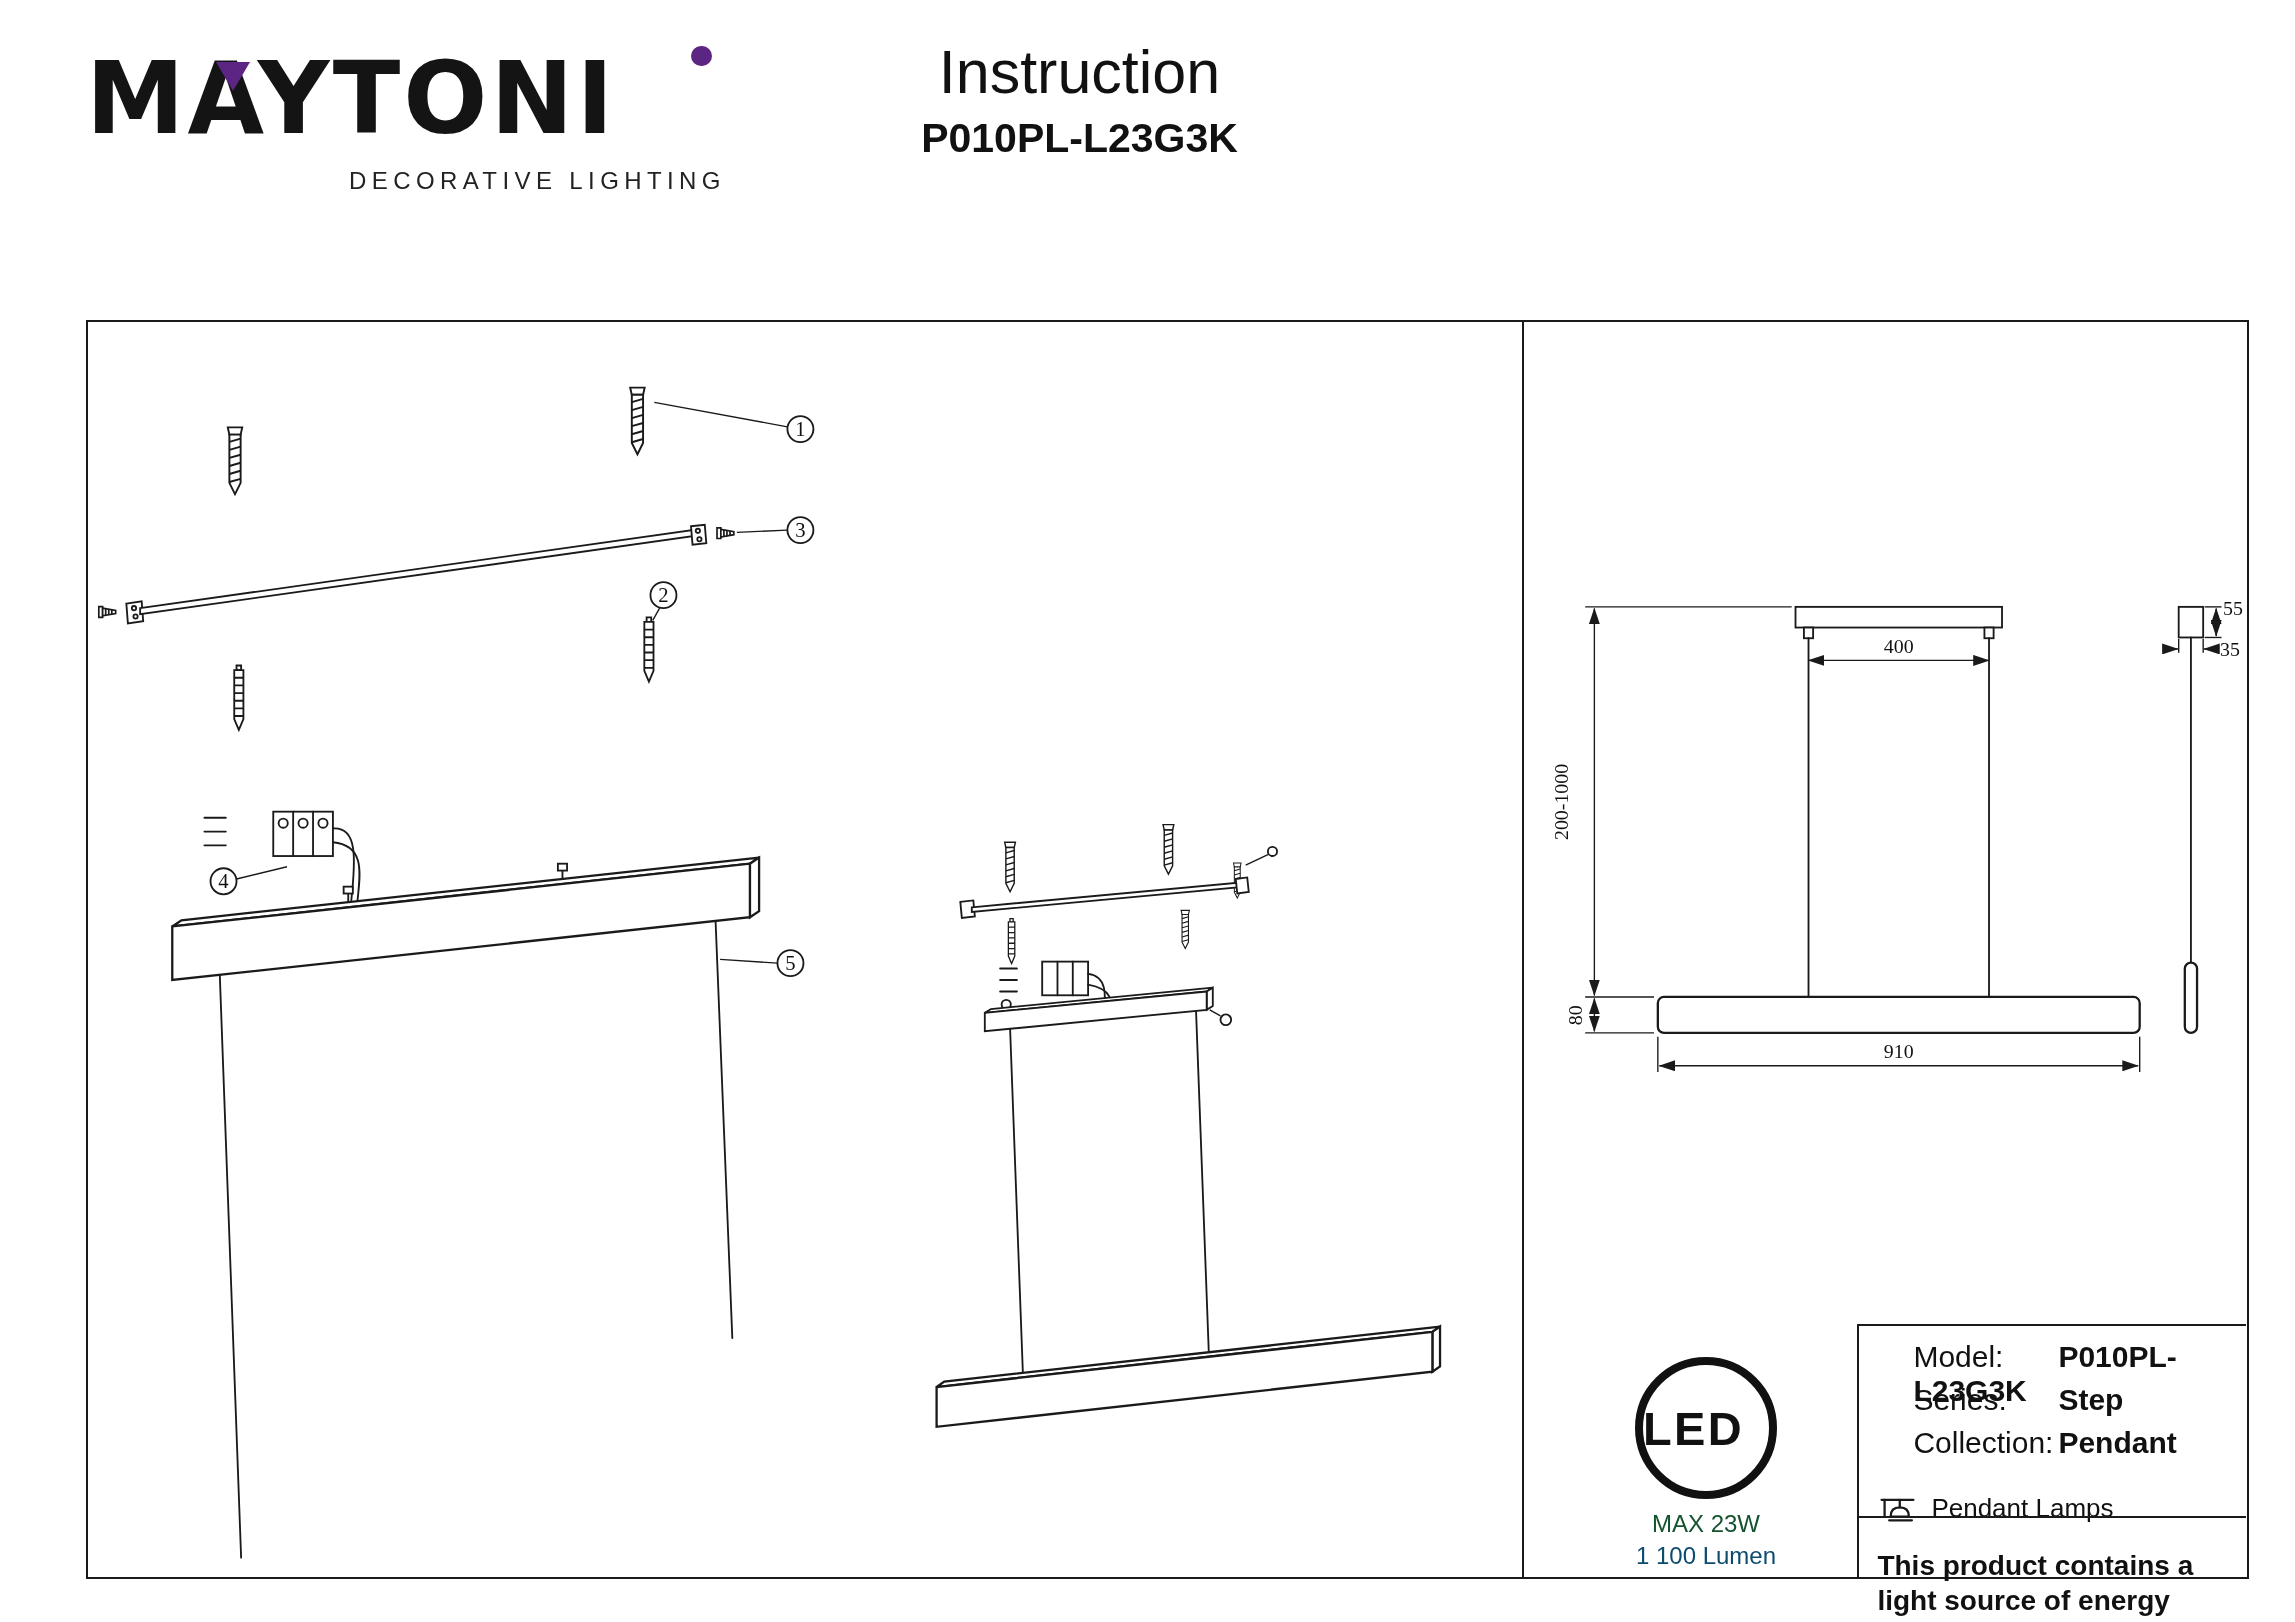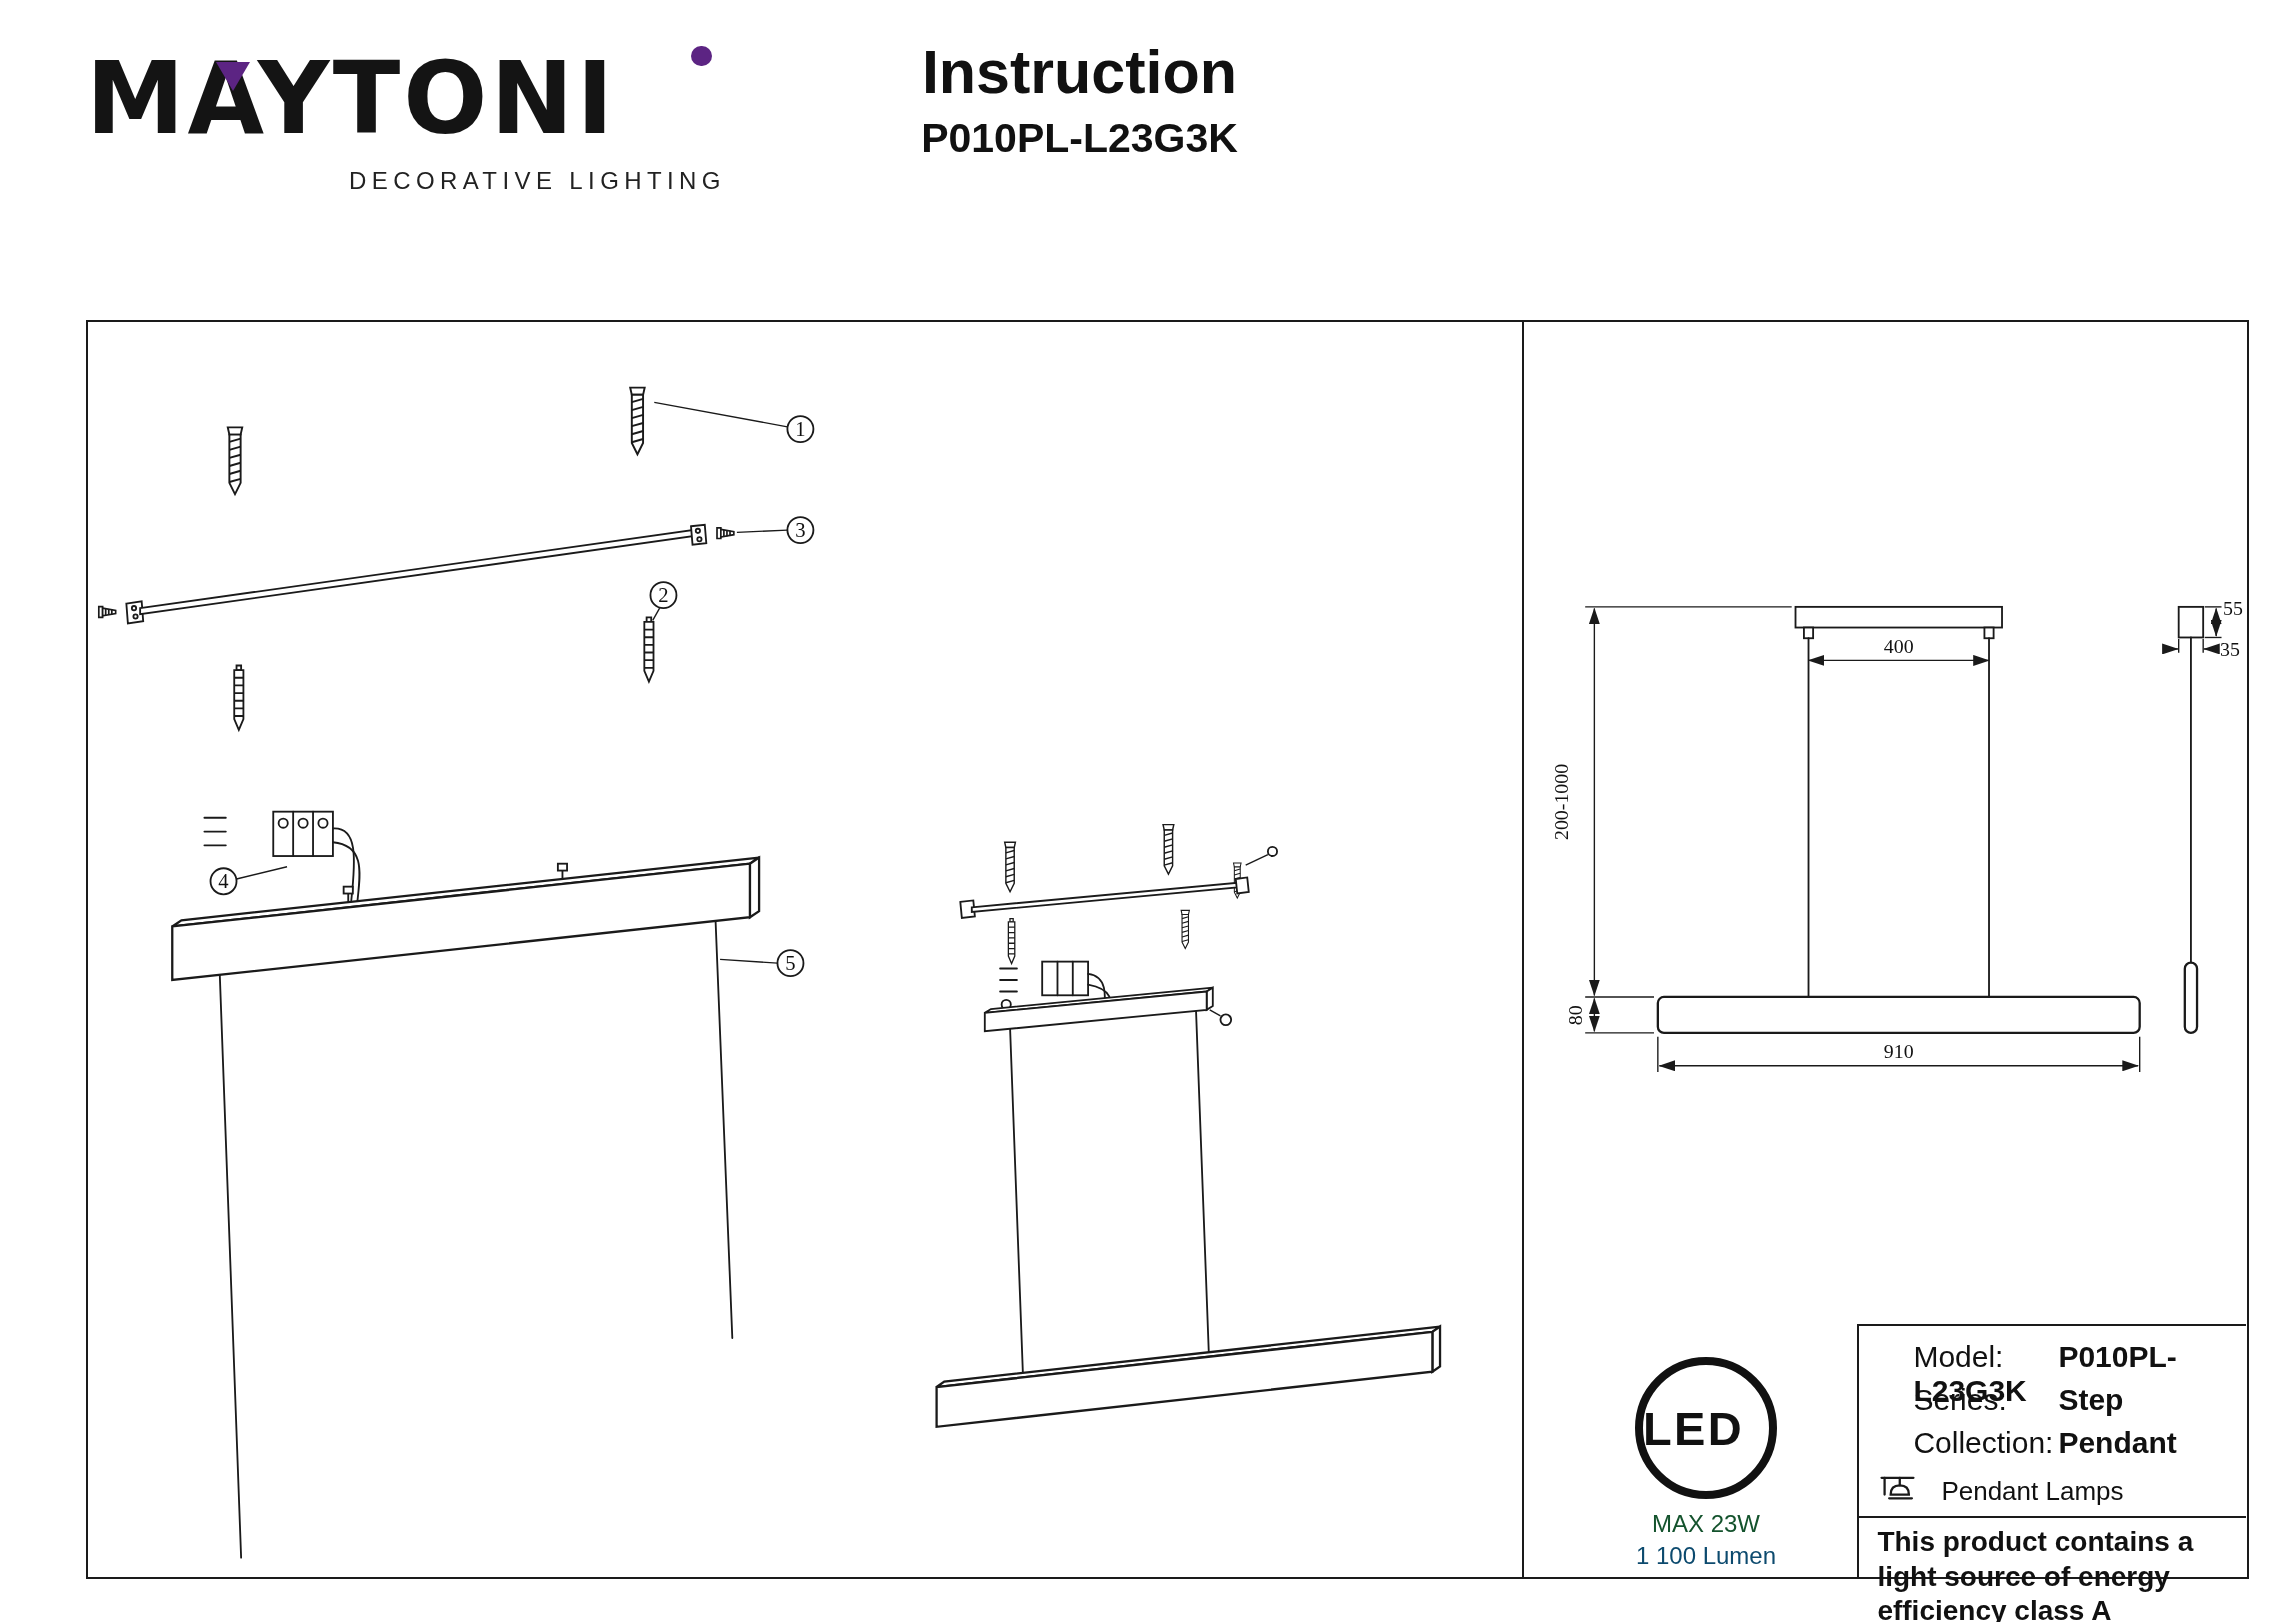--- a/index.html
+++ b/index.html
@@ -26,21 +26,21 @@
   .logo-dot {
     position:absolute; left:605px; top:-1.5px; width:20.7px; height:20.7px;
     border-radius:50%; background:var(--accent, #5c2483);
   }
   .tagline {
     margin-top:10.7px; text-align:right; font-size:24px; letter-spacing:5.4px;
     color:#222; padding-right:3.1px; white-space:nowrap;
   }
 
   .title-block { position:absolute; left:735px; top:37px; width:689px; text-align:center; }
-  .title { font-size:61px; font-weight:700; color:#111; }
+  .title { font-size:61px; font-weight:400; color:#111; }
   .model { margin-top:7.7px; font-size:41px; font-weight:700; color:#111; }
 
   
   .main-box {
     position:absolute; left:86px; top:320px; width:2163px; height:1259px;
     border:2.3px solid #1a1a1a; background:#fff;
   }
   .assembly-svg { position:absolute; left:0; top:0; }
   .right-col {
     position:absolute; left:1434px; top:0; width:725px; height:100%;
@@ -70,21 +70,21 @@
 
   
   .spec-table {
     position:absolute; left:333px; top:1002px; width:389px; height:253px;
     border-top:2.3px solid #1a1a1a; border-left:2.3px solid #1a1a1a;
     padding:13.8px 12.2px 0 18.4px; background:#fff;
   }
   .spec-row { height:43px; font-size:30px;margin-left:36px; }
   .spec-label { display:inline-block; width:145px; }
   .spec-value { font-weight:700; }
-  .spec-cat { display:flex; align-items:center; gap:23px; height:46px; }
+  .spec-cat { display:flex; align-items:flex-start; gap:13px; height:46px;margin-top:24px; }
   .cat-text { font-size:26px; }
   .cat-icon svg { display:block; }
   .iln { stroke:#1a1a1a; stroke-width:3; fill:none; stroke-linecap:round; }
   .spec-sep { position:absolute; left:0; top:190px; width:100%; height:2.3px; background:#1a1a1a; }
   .spec-note { margin-top:10.7px; font-size:28px; font-weight:700; line-height:1.22; padding-right:3.1px; }
 </style>
 </head>
 <body>
 
 <div class="page">

